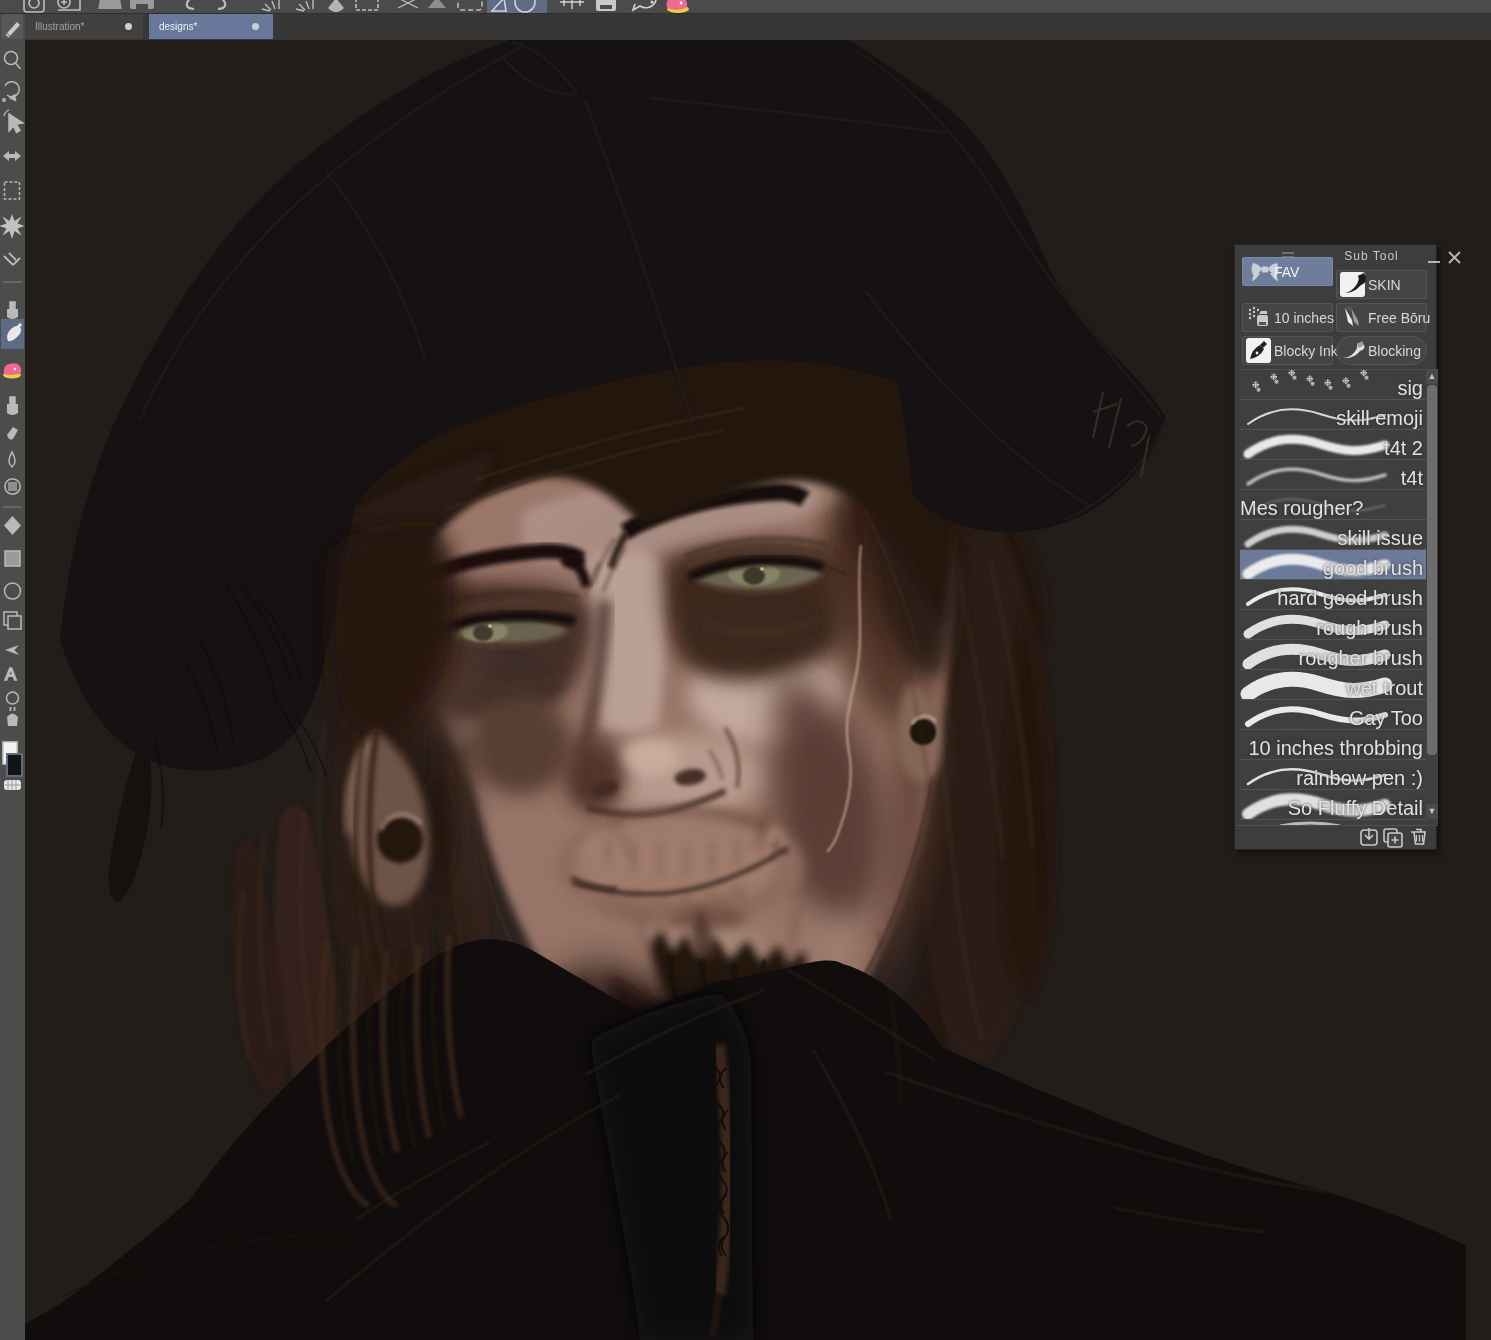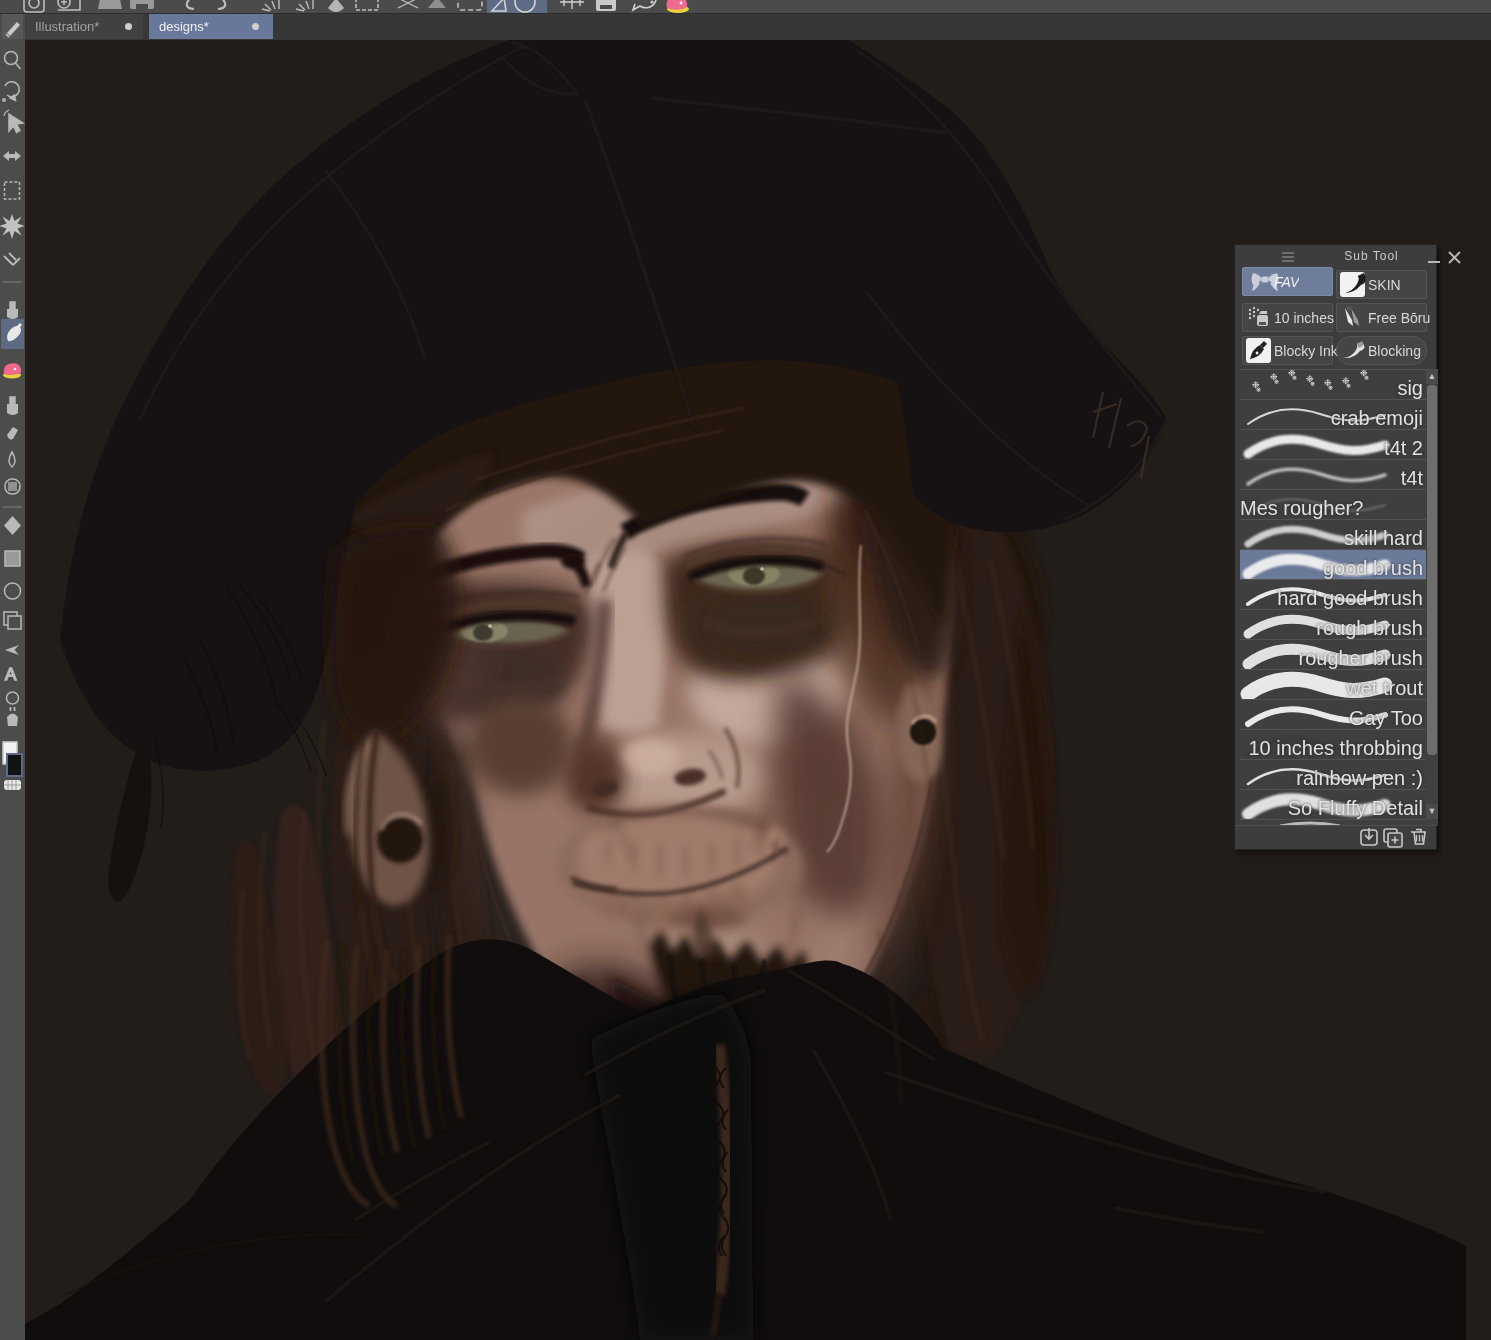--- a/index.html
+++ b/index.html
@@ -1,19 +1,19 @@
 <!DOCTYPE html>
 <html><head>
 <meta charset="utf-8">
 <style>
 html,body{margin:0;padding:0;width:1491px;height:1340px;overflow:hidden;background:#1c1713;font-family:"Liberation Sans",sans-serif;}
 #root{position:relative;width:1491px;height:1340px;}
 #topbar{position:absolute;left:0;top:0;width:1491px;height:14px;background:#4b4b4b;}
 #tabbar{position:absolute;left:0;top:14px;width:1491px;height:26px;background:#373737;}
-.tab{position:absolute;top:0;height:25px;line-height:26px;font-size:13px;padding:0 10px;}
+.tab{position:absolute;top:0;height:25px;line-height:26px;font-size:10px;padding:0 10px;}
 #tab1{left:25px;width:98px;background:#414141;color:#a2a2a2;}
 #tab2{left:149px;width:104px;background:#68789a;color:#eef0f4;}
 .tabdot{position:absolute;top:9px;width:7px;height:7px;border-radius:50%;background:#cfcfcf;}
 #lefttool{position:absolute;left:0;top:14px;width:25px;height:1326px;background:#4c4c4c;}
 #canvas{position:absolute;left:25px;top:40px;width:1466px;height:1300px;background:#241e1b;}
 #panel{position:absolute;left:1234px;top:244px;width:201px;height:604px;background:#3d3d3d;border:1px solid #232323;box-shadow:3px 4px 6px rgba(0,0,0,0.5);font-size:13px;color:#cfcfcf;}
 #ptitle{position:absolute;left:0;top:0;width:100%;height:24px;margin-left:36px;}
 #ptitle .t{position:absolute;left:0;right:0;top:4px;text-align:center;font-size:12px;color:#c8c8c8;letter-spacing:1px;}
 .pbtn{position:absolute;width:91px;height:29px;background:#454545;border:1px solid #555;border-radius:2px;box-sizing:border-box;color:#d8d8d8;font-size:14px;}
 .pbtn .lbl{position:absolute;left:31px;top:6px;white-space:nowrap;overflow:hidden;}
@@ -446,21 +446,21 @@
     <div id="ptitle">
       <svg width="201" height="24" viewBox="0 0 201 24">
         <g stroke="#b5b5b5" stroke-width="1.5">
           <path d="M11 8 h12 M11 12 h12 M11 16 h12" stroke-width="1.2" stroke="#9f9f9f"></path>
           <path d="M157 17 h12" stroke-width="2"></path>
           <path d="M178 7 l11 11 M189 7 l-11 11" stroke-width="2"></path>
         </g>
       </svg>
       <div class="t">Sub Tool</div>
     </div>
-    <div class="pbtn sel" style="left:7px;top:22px;font-style:italic;">
+    <div class="pbtn sel" style="left:7px;top:12px;">
       <svg width="89" height="27" viewBox="0 0 89 27">
           <g fill="#c9ced9">
         <path d="M10 5 q6 1 9 6 q-3 5 -9 6 q-3 -6 0 -12 z"></path>
         <path d="M34 5 q-6 1 -9 6 q3 5 9 6 q3 -6 0 -12 z"></path>
         <rect x="18.5" y="8.5" width="7" height="6" rx="1.5"></rect>
         <path d="M17 15 q-4 7 -8 8 l2 -8 z"></path>
         <path d="M27 15 q4 7 8 8 l-2 -8 z"></path>
       </g>
         </svg>
       <div class="lbl" style="color:#f0f2f6;">FAV</div>
@@ -530,21 +530,21 @@
               <text x="84" y="16">❉</text>
               <text x="88" y="20" font-size="6">❋</text>
               <text x="102" y="14">❉</text>
               <text x="106" y="18" font-size="6">❋</text>
               <text x="120" y="6">❉</text>
               <text x="124" y="10" font-size="6">❋</text>
             </g>
           </svg><div class="nm">sig</div></div>
         <div class="brow" style="top:30px;"><svg width="186" height="30" viewBox="0 0 186 30">
             <path d="M8 24 C 30 8 55 6 80 14 C 105 22 120 23 145 15" stroke="#f2f2f2" stroke-width="2" fill="none" opacity="0.85" stroke-linecap="round"></path>
-          </svg><div class="nm">crab emoji</div></div>
+          </svg><div class="nm">skill emoji</div></div>
         <div class="brow" style="top:60px;"><svg width="186" height="30" viewBox="0 0 186 30">
             <defs>
               <filter id="bl2" x="-20%" y="-60%" width="140%" height="240%">
                 <feGaussianBlur stdDeviation="1.3"></feGaussianBlur>
               </filter>
             </defs>
             <path d="M8 24 C 30 8 55 6 80 14 C 105 22 120 23 145 15" stroke="#f2f2f2" stroke-width="9" fill="none" opacity="0.95" stroke-linecap="round" filter="url(#bl2)"></path>
           </svg><div class="nm">t4t 2</div></div>
         <div class="brow" style="top:90px;"><svg width="186" height="30" viewBox="0 0 186 30">
             <defs>
@@ -562,21 +562,21 @@
             </defs>
             <path d="M8 24 C 30 8 55 6 80 14 C 105 22 120 23 145 15" stroke="#f2f2f2" stroke-width="2" fill="none" opacity="0.25" stroke-linecap="round" filter="url(#bl4)"></path>
           </svg><div class="nm">Mes rougher? Que/Bec</div></div>
         <div class="brow" style="top:150px;"><svg width="186" height="30" viewBox="0 0 186 30">
             <defs>
               <filter id="bl5" x="-20%" y="-60%" width="140%" height="240%">
                 <feGaussianBlur stdDeviation="1.3"></feGaussianBlur>
               </filter>
             </defs>
             <path d="M8 24 C 30 8 55 6 80 14 C 105 22 120 23 145 15" stroke="#f2f2f2" stroke-width="7" fill="none" opacity="0.8" stroke-linecap="round" filter="url(#bl5)"></path>
-          </svg><div class="nm">skill hard</div></div>
+          </svg><div class="nm">skill issue</div></div>
         <div class="brow sel" style="top:180px;"><svg width="186" height="30" viewBox="0 0 186 30">
             <defs>
               <filter id="bl6" x="-20%" y="-60%" width="140%" height="240%">
                 <feGaussianBlur stdDeviation="1.3"></feGaussianBlur>
               </filter>
             </defs>
             <path d="M8 24 C 30 8 55 6 80 14 C 105 22 120 23 145 15" stroke="#f2f2f2" stroke-width="11" fill="none" opacity="0.95" stroke-linecap="round" filter="url(#bl6)"></path>
           </svg><div class="nm">good brush</div></div>
         <div class="brow" style="top:210px;"><svg width="186" height="30" viewBox="0 0 186 30">
             <path d="M8 24 C 30 8 55 6 80 14 C 105 22 120 23 145 15" stroke="#f2f2f2" stroke-width="4" fill="none" opacity="0.95" stroke-linecap="round"></path>

